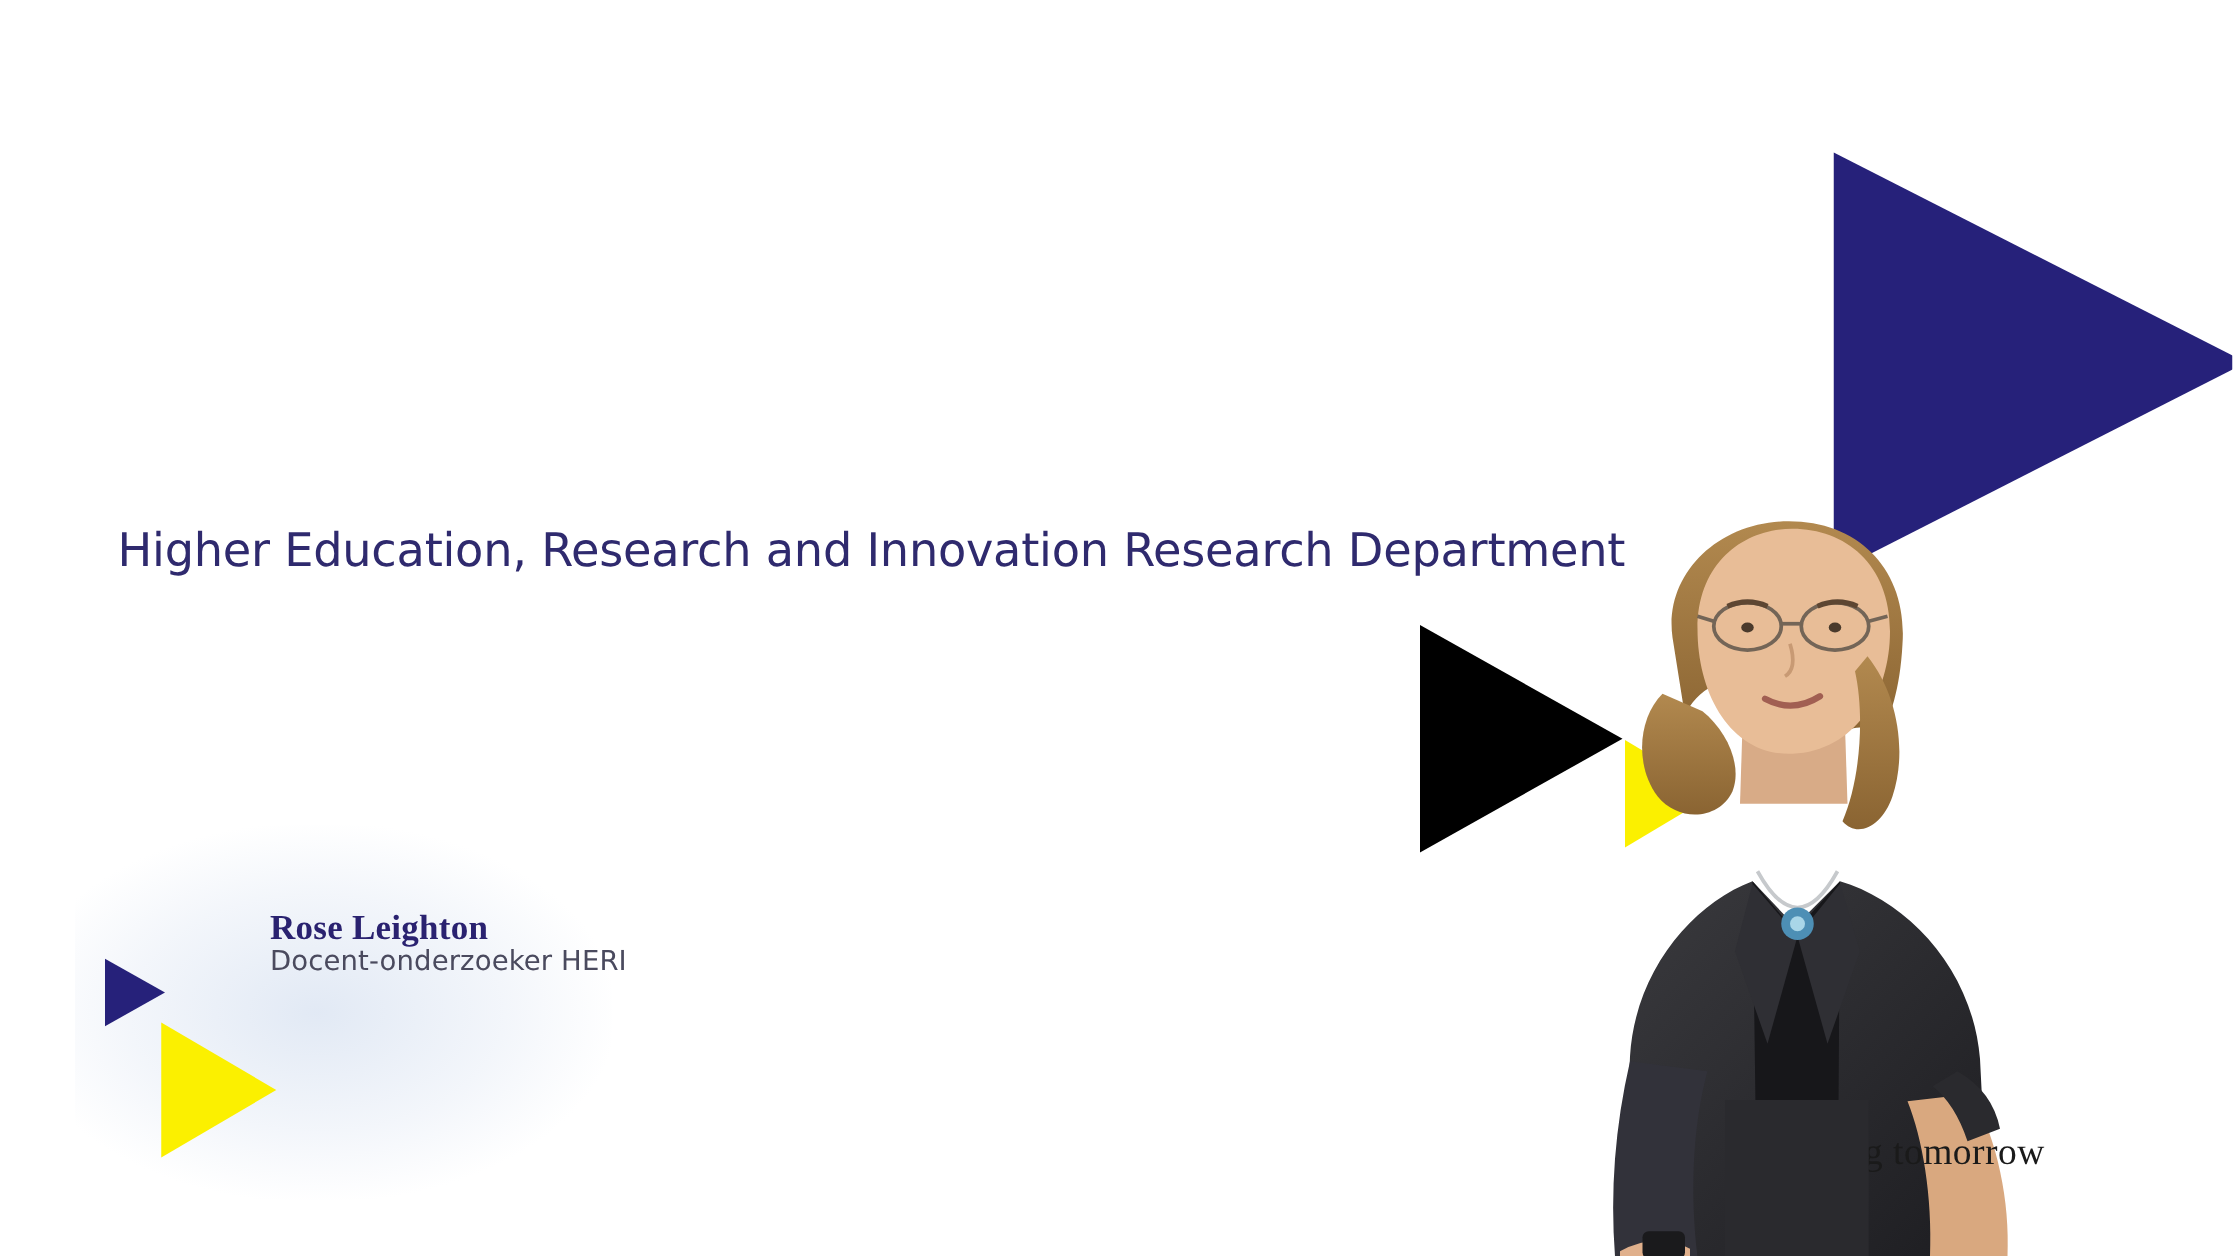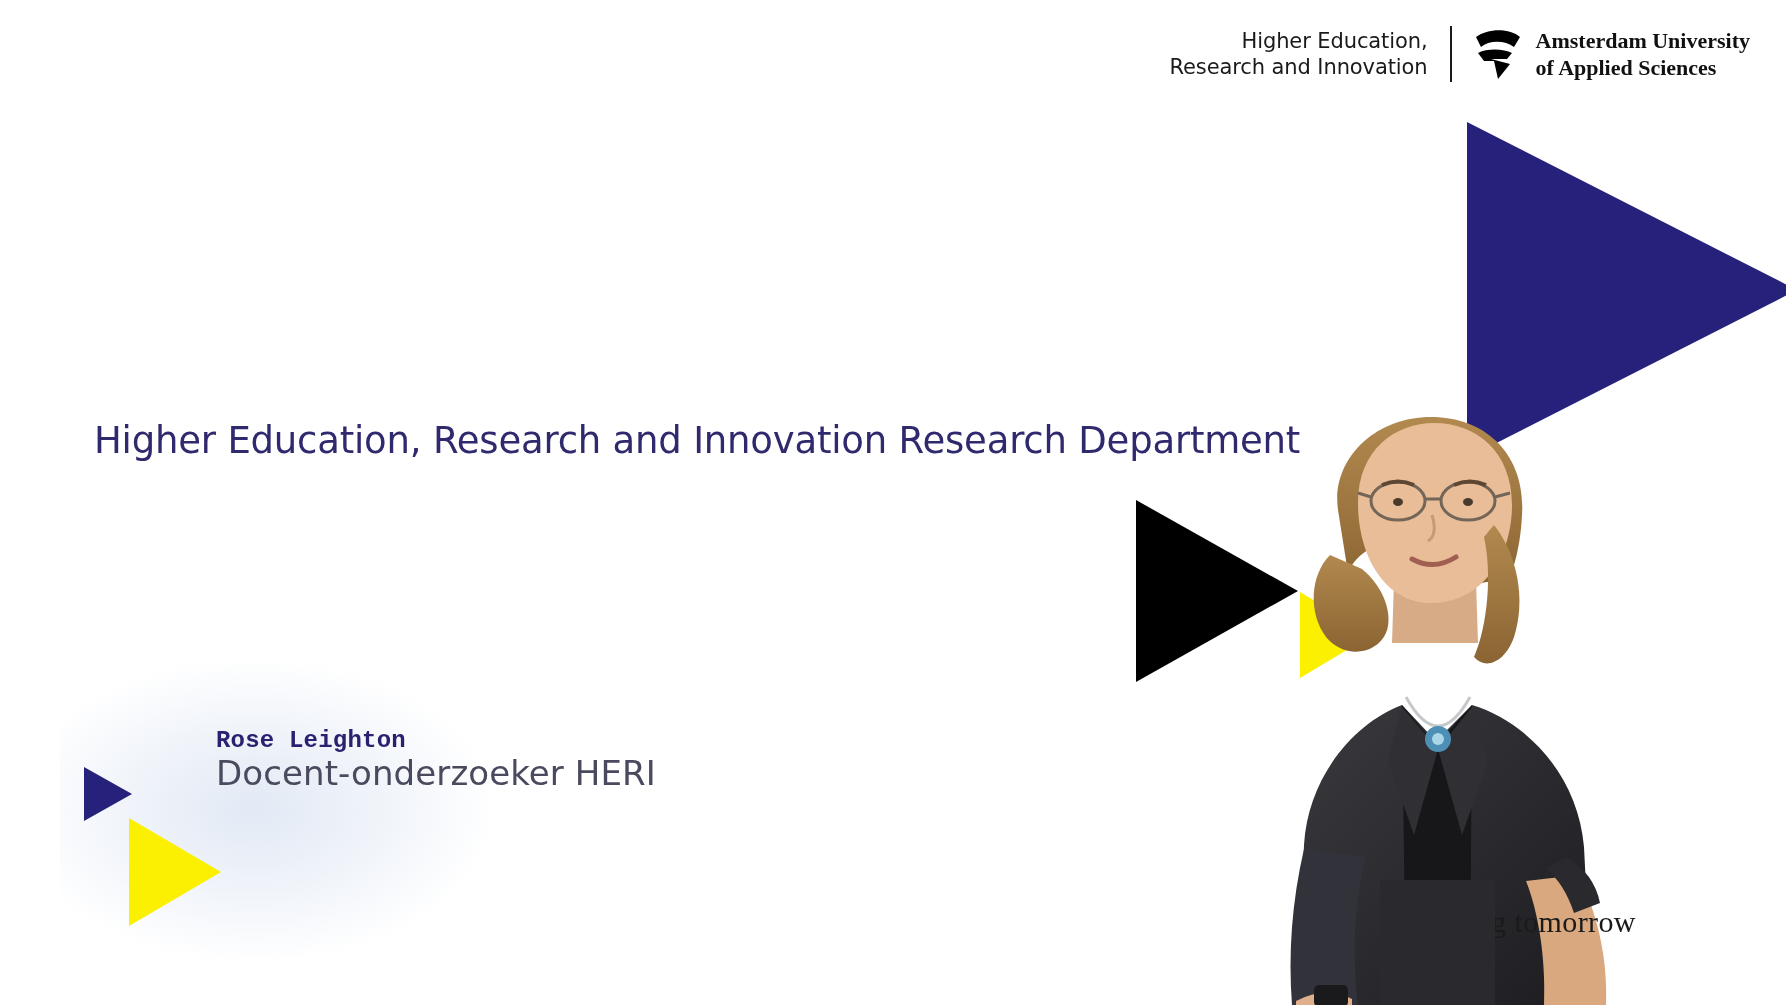--- a/index.html
+++ b/index.html
@@ -124,31 +124,31 @@
     margin-top:28px;
   }
 
   
   .lower-third {
     position:absolute;
     left:216px; top:728px;
     width:520px;
   }
   .lt-name {
-    font-family:Liberation Mono, monospace;
+    font-family:Liberation Serif, serif;
     font-weight:bold;
-    font-size:24px;
+    font-size:28px;
     line-height:1.08;
     color:var(--navy-text);
     letter-spacing:0.2px;
   }
   .lt-role {
     font-family:"DejaVu Sans", sans-serif;
     font-weight:400;
-    font-size:34px;
+    font-size:22px;
     line-height:1.12;
     color:#4a4a5e;
     letter-spacing:0.1px;
   }
 
   
   .presenter {
     position:absolute;
     right:0; bottom:0;
     width:560px; height:600px;
@@ -183,39 +183,20 @@
   <div class="wash"></div>
 
   <div class="tri tri-blue-big"></div>
   <div class="tri tri-black"></div>
   <div class="tri tri-yellow-mid"></div>
   <div class="tri tri-blue-small"></div>
   <div class="tri tri-yellow-small"></div>
 
   <div class="tagline">Creating tomorrow</div>
 
-  <div class="logo-bar">
-    <div class="logo-left">
-      <div>Higher Education,</div>
-      <div>Research and Innovation</div>
-    </div>
-    <div class="logo-divider"></div>
-    <div class="logo-right">
-      <span class="logo-mark">
-        <svg viewBox="0 0 48 52" width="48" height="52" aria-hidden="true">
-          <path d="M2 9 C14 0, 36 0, 46 9 L40 19 C31 12, 15 12, 7 19 Z" fill="#000"></path>
-          <path d="M4 25 C14 20, 30 21, 38 25 L33 31 L17 31 L36 36 L24 51 L20 33 L10 33 Z" fill="#000"></path>
-        </svg>
-      </span>
-      <div class="logo-name">
-        <div>Amsterdam University</div>
-        <div>of Applied Sciences</div>
-      </div>
-    </div>
-  </div>
 
   <div class="subhead">Higher Education, Research and Innovation Research Department</div>
 
   <div class="lower-third">
     <div class="lt-name">Rose Leighton</div>
     <div class="lt-role">Docent-onderzoeker HERI</div>
   </div>
 
   <svg class="presenter" viewBox="0 0 560 600" preserveAspectRatio="xMaxYMax meet" aria-hidden="true">
     <defs>

